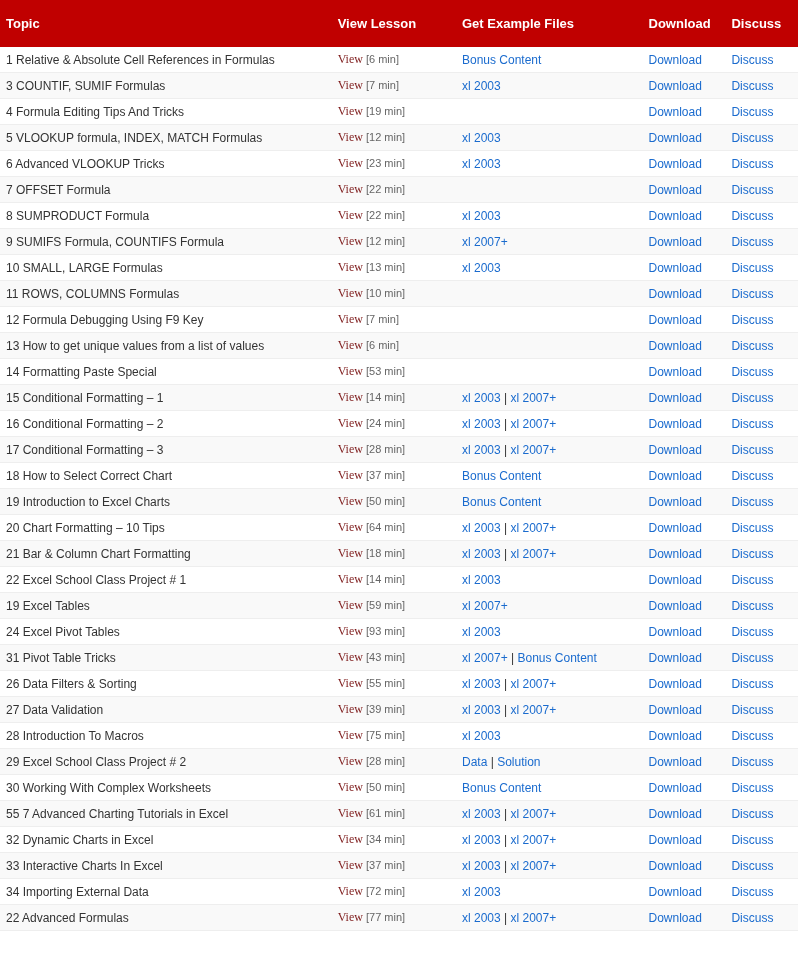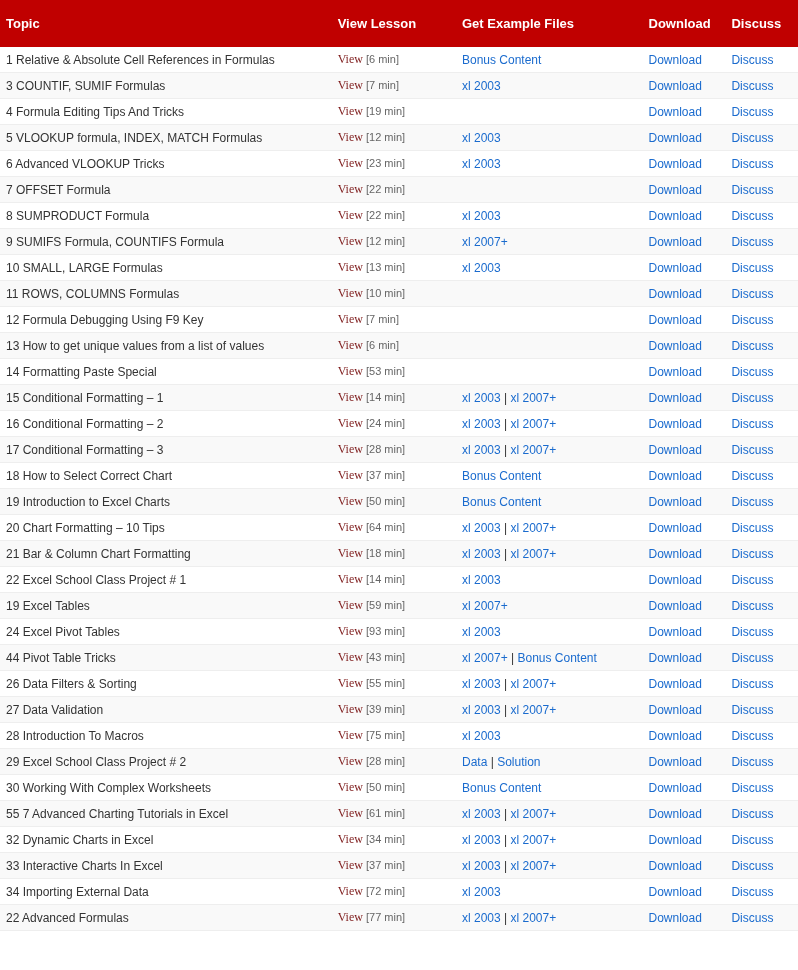--- a/index.html
+++ b/index.html
@@ -188,21 +188,21 @@
         <td class="col-discuss"><a href="#">Discuss</a></td>
       </tr>
       <tr>
         <td class="col-topic">24 Excel Pivot Tables</td>
         <td class="col-view"><a href="#" class="view-link">View</a><span class="view-duration"> [93 min]</span></td>
         <td class="col-files"><a href="#">xl 2003</a></td>
         <td class="col-download"><a href="#">Download</a></td>
         <td class="col-discuss"><a href="#">Discuss</a></td>
       </tr>
       <tr>
-        <td class="col-topic">44 Pivot Table Tricks</td>
+        <td class="col-topic">31 Pivot Table Tricks</td>
         <td class="col-view"><a href="#" class="view-link">View</a><span class="view-duration"> [43 min]</span></td>
         <td class="col-files"><a href="#">xl 2007+</a> | <a href="#">Bonus Content</a></td>
         <td class="col-download"><a href="#">Download</a></td>
         <td class="col-discuss"><a href="#">Discuss</a></td>
       </tr>
       <tr>
         <td class="col-topic">26 Data Filters &amp; Sorting</td>
         <td class="col-view"><a href="#" class="view-link">View</a><span class="view-duration"> [55 min]</span></td>
         <td class="col-files"><a href="#">xl 2003</a> | <a href="#">xl 2007+</a></td>
         <td class="col-download"><a href="#">Download</a></td>

